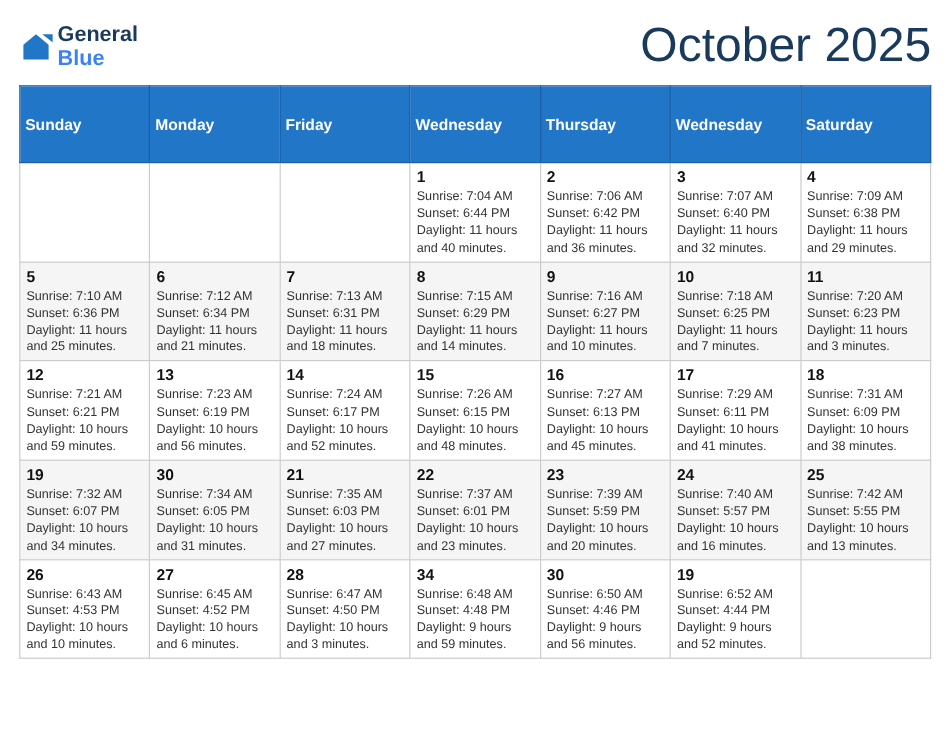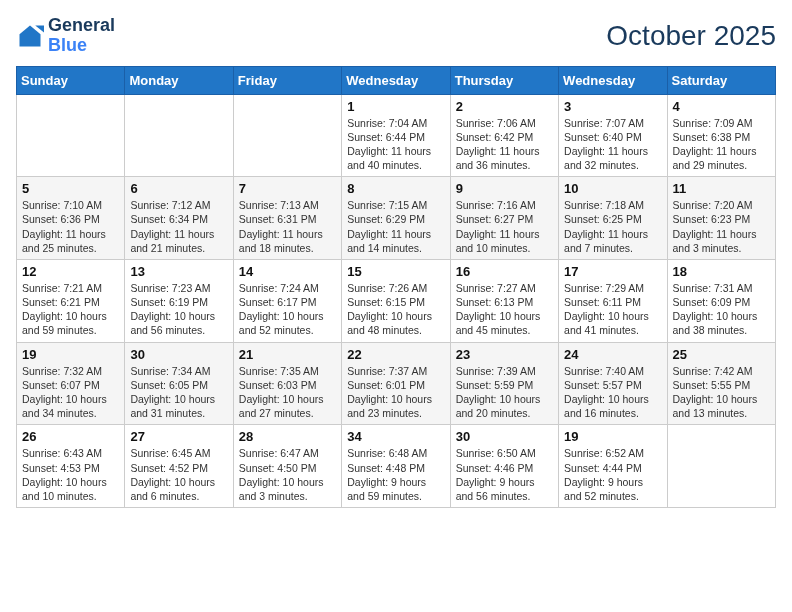--- a/index.html
+++ b/index.html
@@ -29,38 +29,38 @@
       line-height: 1.1;
       color: #1a3a5c;
     }
     .logo-text span:last-child { color: #3b82f6; }
     .logo-icon {
       width: 28px;
       height: 28px;
     }
     .title-block { text-align: right; }
     .title-block h1 {
-      font-size: 28px;
+      font-size: 40px;
       color: #1a3a5c;
       font-weight: 300;
     }
     .title-block h2 {
       font-size: 14px;
       color: #555;
       font-weight: normal;
     }
     table {
       width: 100%;
       border-collapse: collapse;
       table-layout: fixed;
     }
     thead tr th {
       background: #2176c7;
       color: #fff;
-      padding: 6px 4px;
+      padding: 24px 4px;
       font-size: 13px;
       text-align: left;
       border: 1px solid #1a5fa8;
     }
     tbody tr td {
       border: 1px solid #ccc;
       vertical-align: top;
       padding: 4px 5px;
       font-size: 10.5px;
       color: #222;

